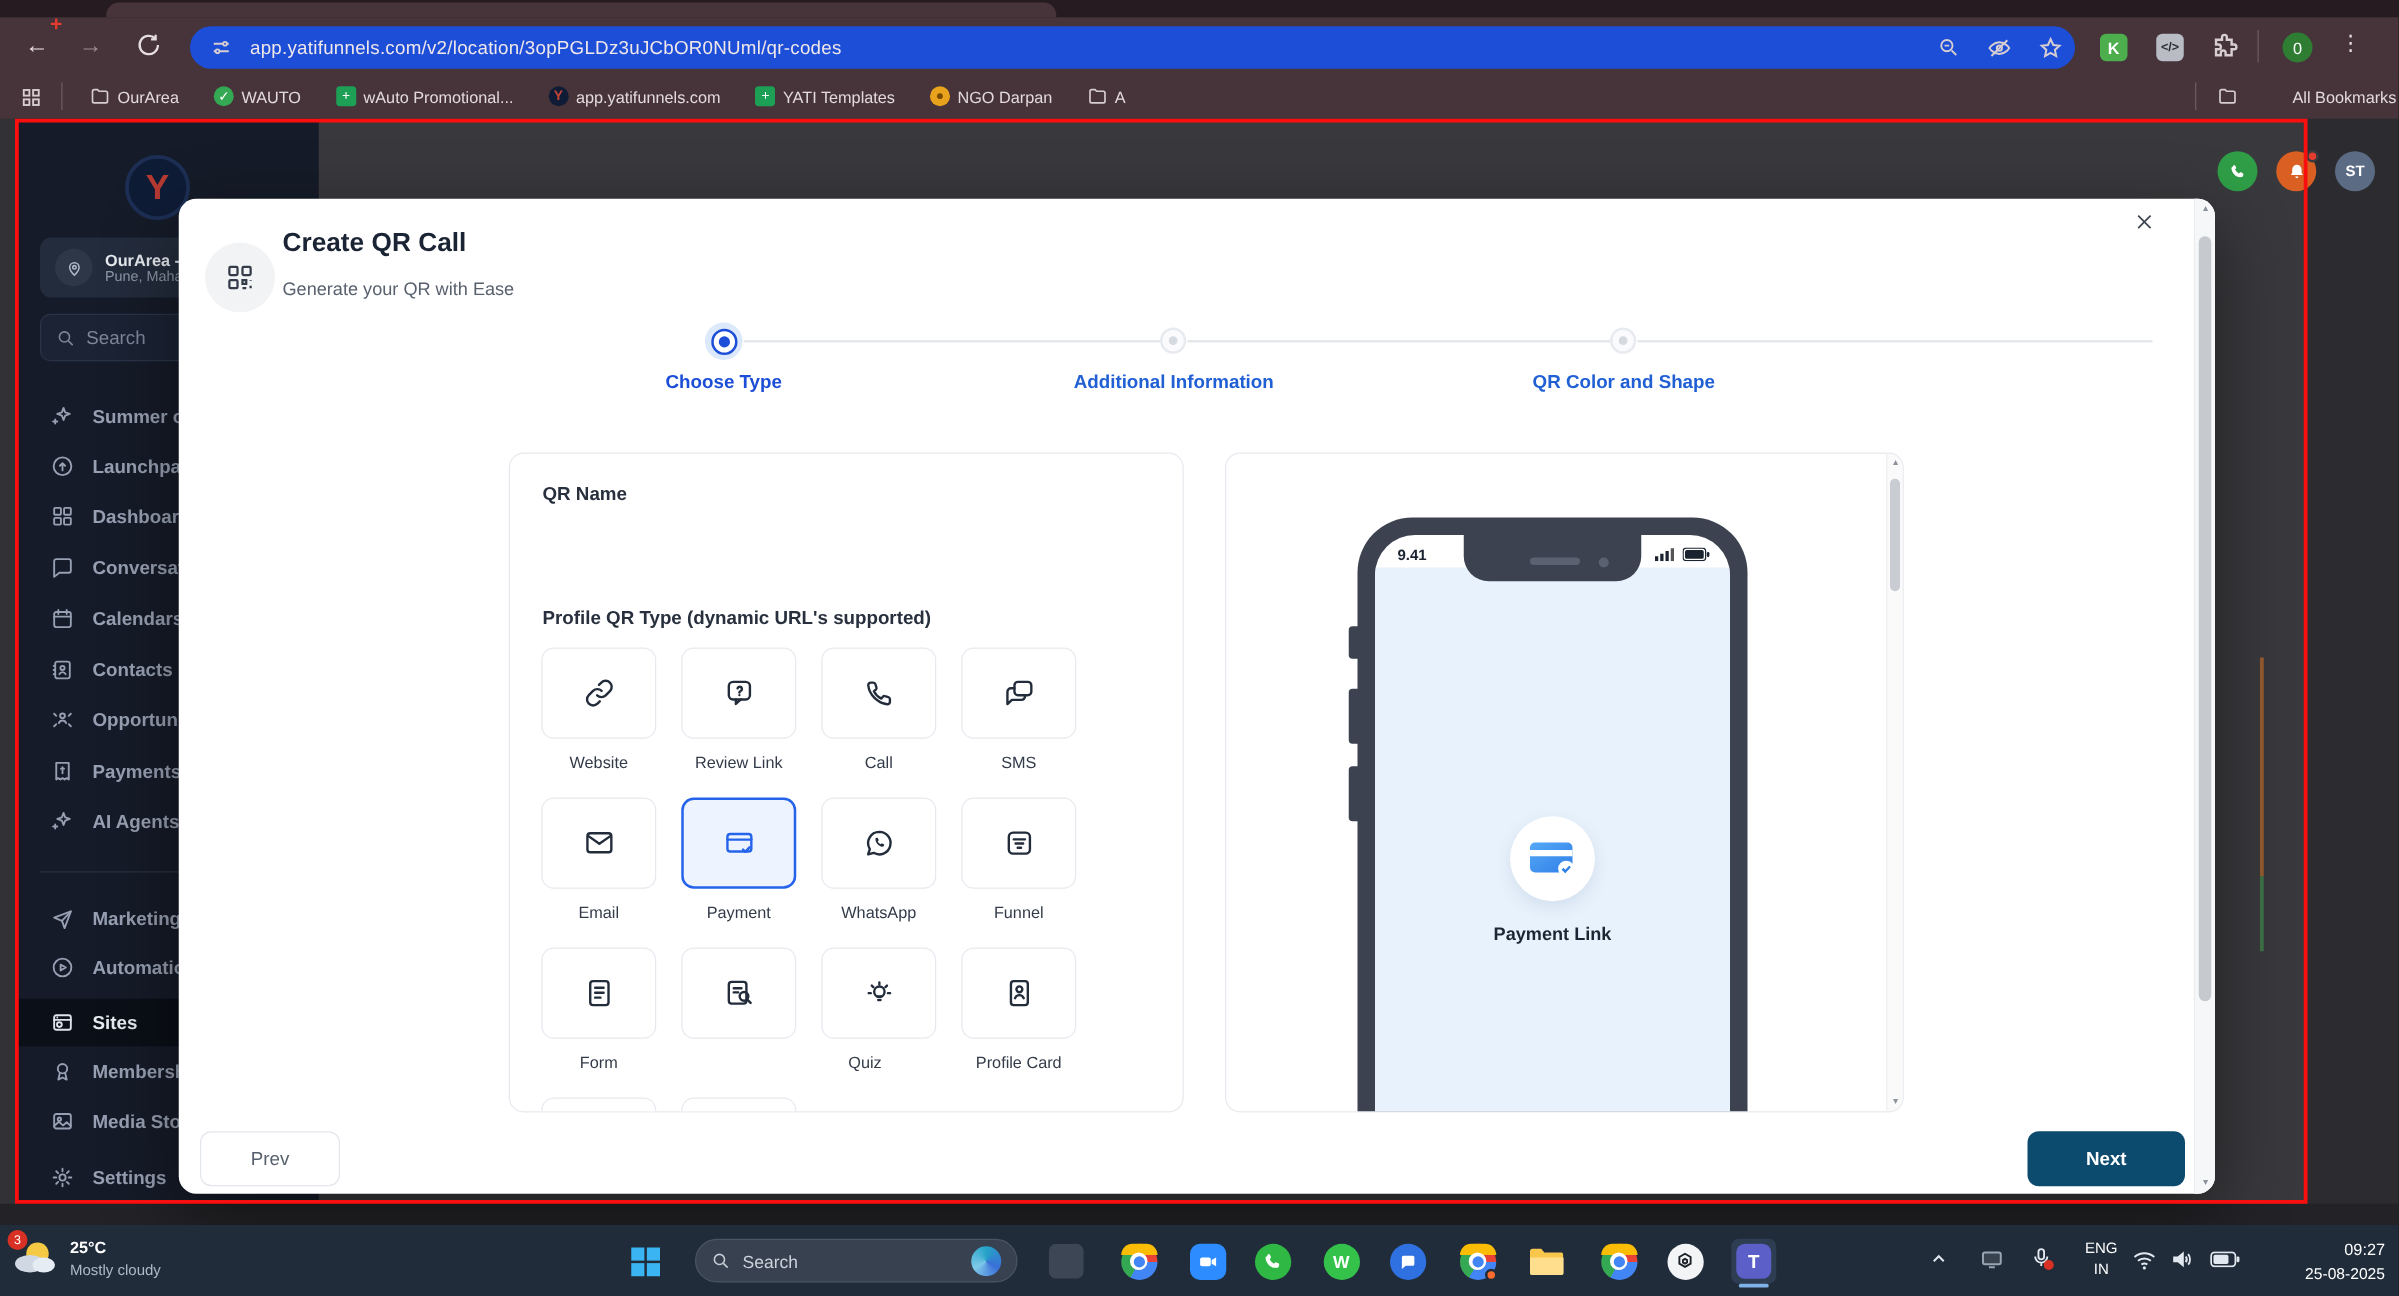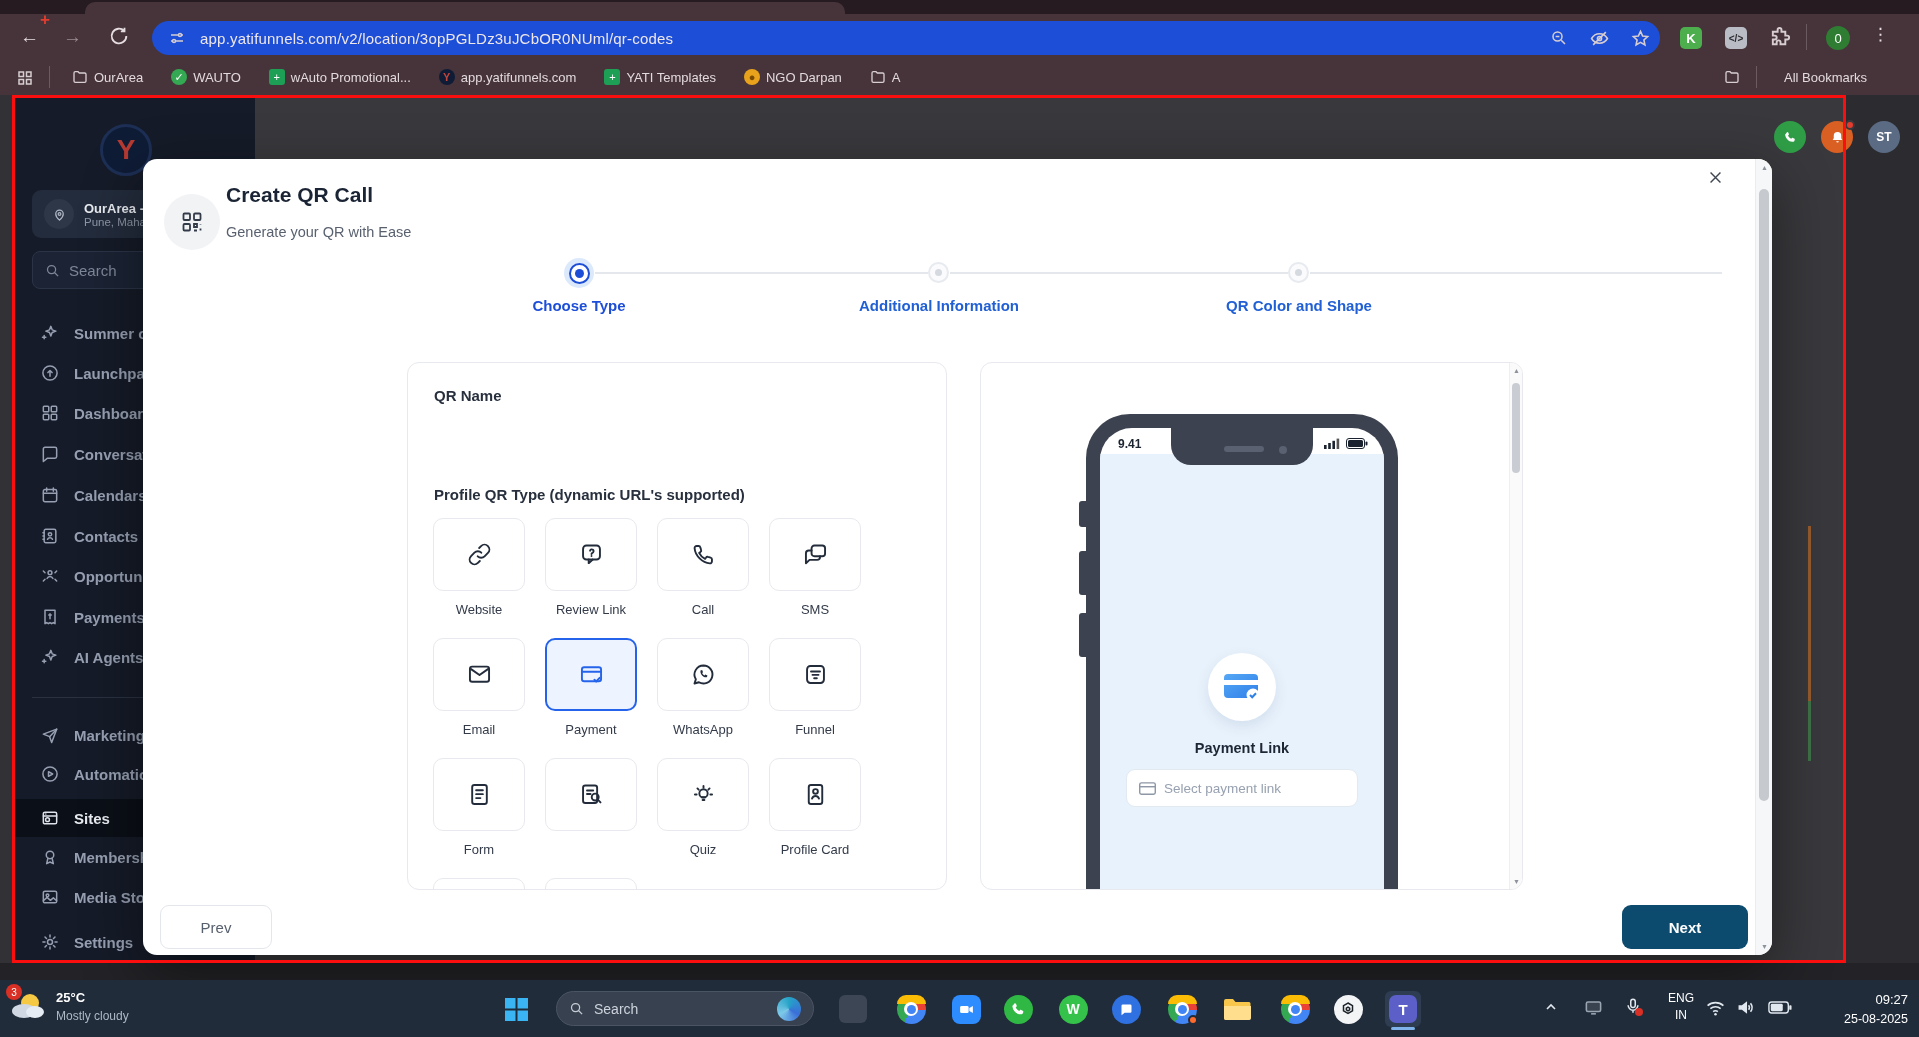--- a/index.html
+++ b/index.html
@@ -192,21 +192,21 @@
         <span>NGO Darpan</span>
       </div>
       <div class="bmitem">
         <svg width="16" height="16" viewBox="0 0 24 24" fill="none" stroke="#d8ced1" stroke-width="2">
           <path d="M3 6a2 2 0 012-2h4l2 2h8a2 2 0 012 2v10a2 2 0 01-2 2H5a2 2 0 01-2-2z"></path>
         </svg>
         <span>A</span>
       </div>
     </div>
   <div class="a" style="left:1756px;top:66px;width:1px;height:22px;background:#6b5a60;"></div>
-  <div class="a bmitem" style="left:1724px;top:66px;height:22px;gap:44px;">
+  <div class="a bmitem" style="left:1774px;top:66px;height:22px;gap:44px;">
     <svg width="16" height="16" viewBox="0 0 24 24" fill="none" stroke="#d8ced1" stroke-width="2">
         <path d="M3 6a2 2 0 012-2h4l2 2h8a2 2 0 012 2v10a2 2 0 01-2 2H5a2 2 0 01-2-2z"></path>
       </svg>
     <span>All Bookmarks</span>
   </div>
 
   <div class="a" id="pagebg"></div>
   <div class="a" id="rightstrip"></div>
 
   <div class="a faintline" style="left:1808px;top:526px;height:175px;background:#a8622c;opacity:.85;"></div>
@@ -534,21 +534,21 @@
         <div class="tlabel" style="left: 137px; top: 479px; margin-top: 48px;">Survey</div>
         <div class="tile" style="left: 249px; top: 395px;">
           <span>
             <svg viewBox="0 0 24 24" width="27" height="27" fill="none" stroke="#232c3b" stroke-width="1.7" stroke-linecap="round" stroke-linejoin="round">
               <circle cx="12" cy="11" r="3.7"></circle>
               <path d="M10.6 14.4h2.8M11.2 16.9h1.6"></path>
               <path d="M12 4.4v1.5M17.4 6.6l-1.1 1.1M19.6 12h-1.5M6.6 6.6l1.1 1.1M4.4 12h1.5"></path>
             </svg>
           </span>
         </div>
-        <div class="tlabel" style="left: 249px; top: 479px;">Quiz</div>
+        <div class="tlabel" style="left: 238px; top: 479px;">Quiz</div>
         <div class="tile" style="left: 361px; top: 395px;">
           <span>
             <svg viewBox="0 0 24 24" width="27" height="27" fill="none" stroke="#232c3b" stroke-width="1.7" stroke-linecap="round" stroke-linejoin="round">
               <rect x="6" y="3.5" width="12" height="17" rx="2"></rect>
               <circle cx="12" cy="9.3" r="2.1"></circle>
               <path d="M8.9 15.6c.6-1.5 1.8-2.2 3.1-2.2s2.5.7 3.1 2.2"></path>
             </svg>
           </span>
         </div>
         <div class="tlabel" style="left: 361px; top: 479px;">Profile Card</div>
@@ -591,27 +591,20 @@
                   <stop offset="1" stop-color="#2f80e8"></stop>
                 </linearGradient>
               </defs>
             <rect x="1" y="2" width="34" height="24" rx="4" fill="url(#cg)"></rect>
             <rect x="1" y="8" width="34" height="5" fill="#fff"></rect>
             <circle cx="30" cy="23" r="6.5" fill="#fff"></circle>
             <path d="M27 23l2.2 2.2 3.8-4" stroke="#2f80e8" stroke-width="2" fill="none"></path>
           </svg>
         </div>
         <div id="paylabel">Payment Link</div>
-        <div id="payinput">
-          <svg width="17" height="13" viewBox="0 0 24 18" fill="none" stroke="#8d97a6" stroke-width="2">
-              <rect x="1" y="1" width="22" height="16" rx="2.5"></rect>
-              <path d="M1 6.5h22"></path>
-            </svg>
-          <span id="payph">Select payment link</span>
-        </div>
       </div>
     </div>
     <div id="rcscroll">
       <div class="scrollarrow" style="top:4px;">▲</div>
       <div id="rcthumb"></div>
       <div class="scrollarrow" style="bottom:4px;">▼</div>
     </div>
   </div>
 
   <div class="a" id="prevbtn">Prev</div>

